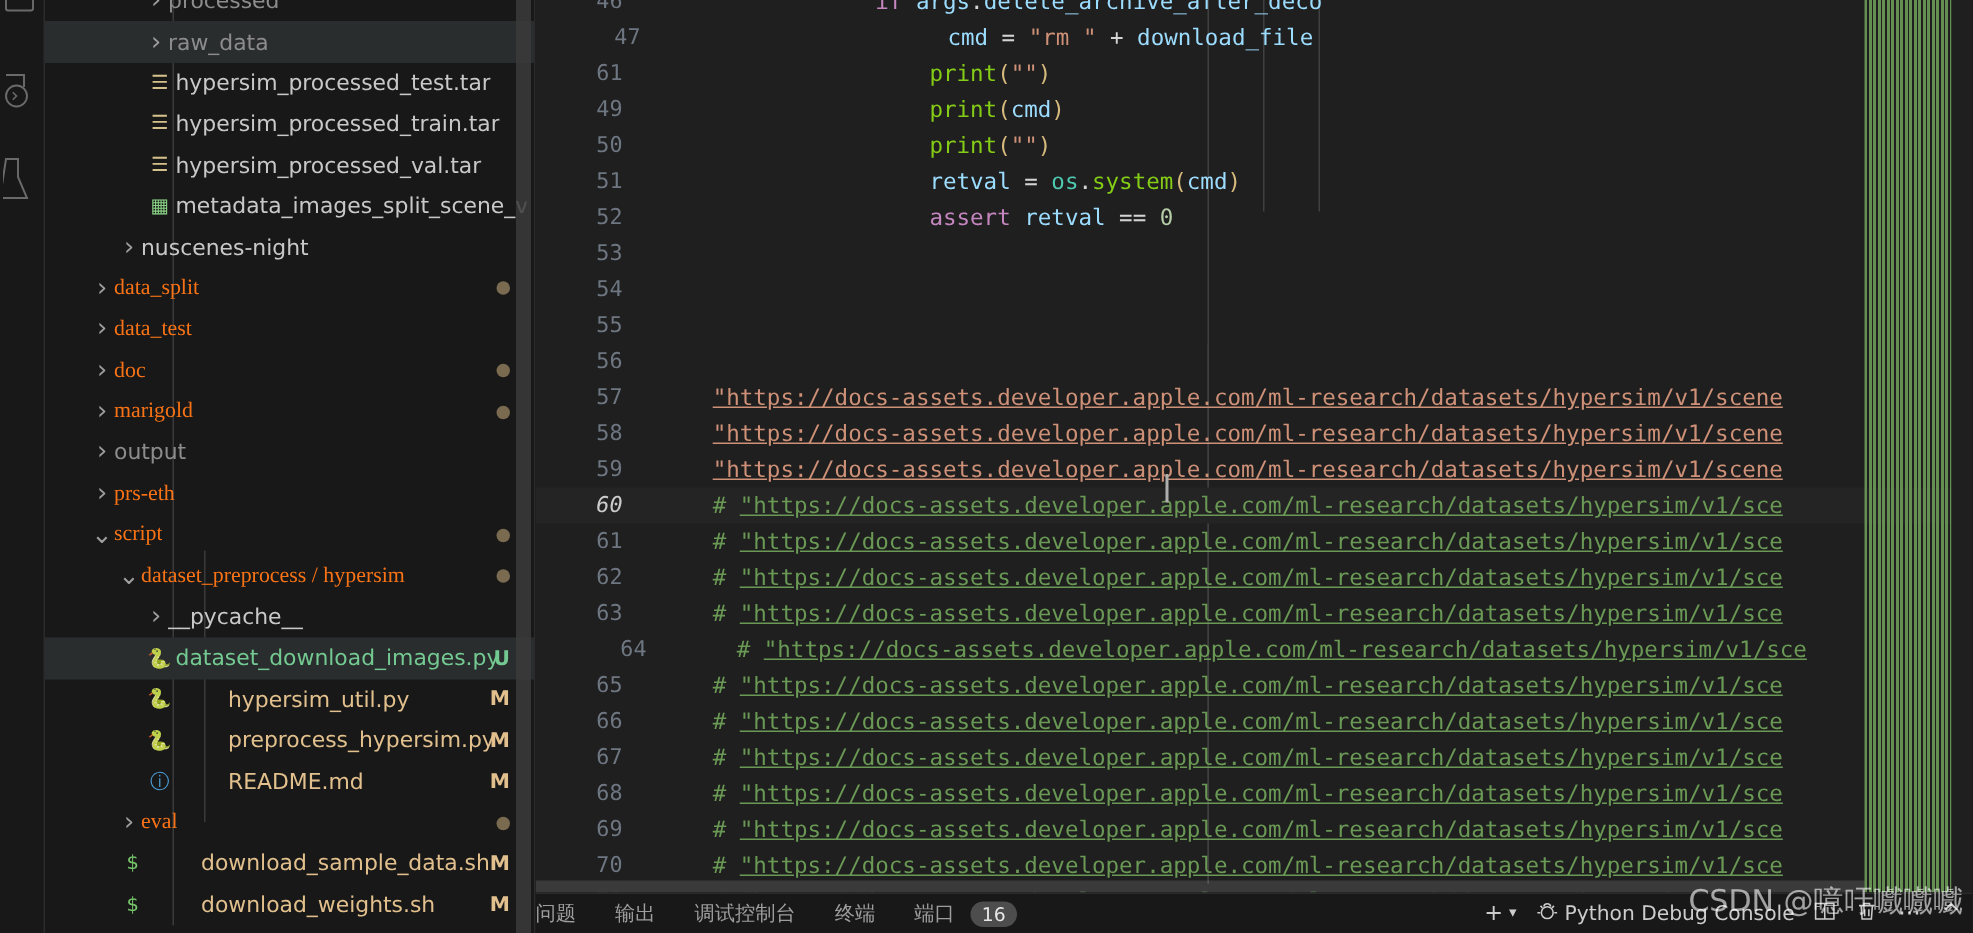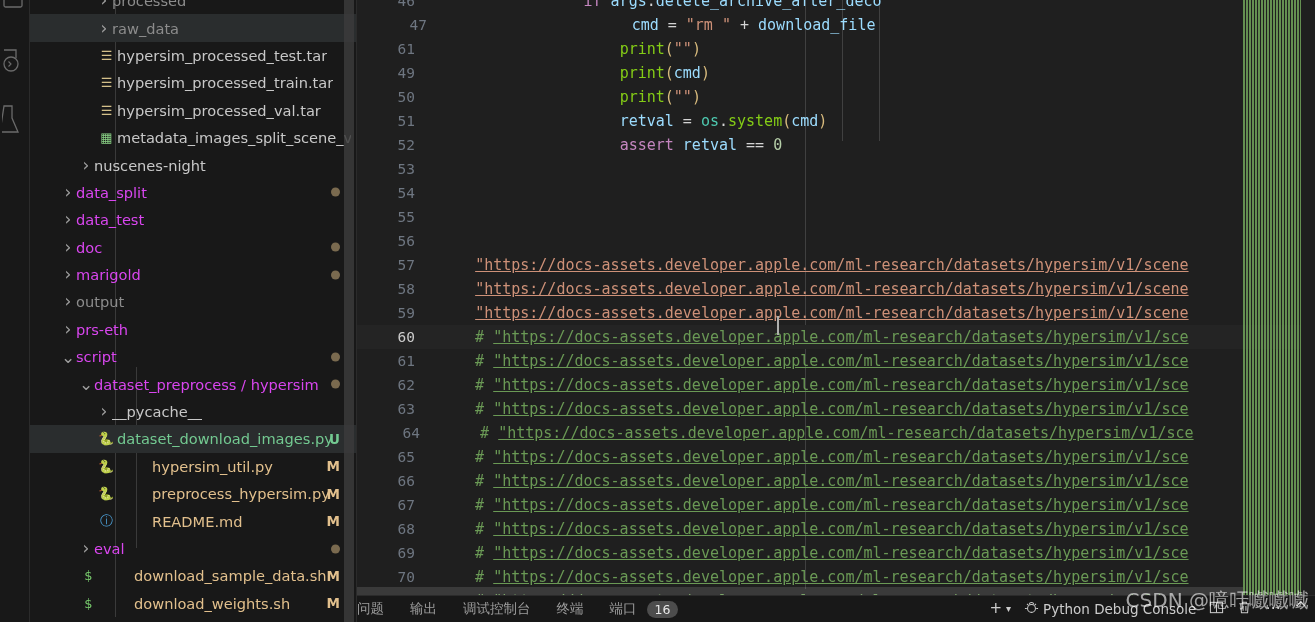--- a/index.html
+++ b/index.html
@@ -42,21 +42,21 @@
     font-size: 13.5px; font-weight: 600;
   }
   .dot {
     position: absolute; right: 17px; top: 50%; transform: translateY(-50%);
     width: 9px; height: 9px; border-radius: 50%; background: #7a6a4f;
   }
   
   .guide { position: absolute; top: 0; bottom: 0; width: 1px; background: #3a3a3a; }
 
   
-  .c-folder   { color: #d946ef; }
+  .c-folder   { color: #f97316; font-family: Liberation Serif, serif; }
   .c-folderdim{ color: #8c8c8c; }
   .c-plain    { color: #c8c8c8; }
   .c-mod      { color: #e2c08d; padding-left: 35px; }
   .c-untr     { color: #73c991; }
   .c-badge-m  { color: #e2c08d; }
   .c-badge-u  { color: #73c991; }
   .i-tar  { color: #d4c08a; }
   .i-csv  { color: #89d185; }
   .i-py   { color: #4b8bbe; }
   .i-md   { color: #4b9cd3; }
@@ -78,21 +78,21 @@
     position: relative; height: 24px; line-height: 24px;
     font-family: "DejaVu Sans Mono", "Liberation Mono", monospace;
     font-size: 15px; white-space: pre;
   }
   .cline.active { background: #242424; }
   .ln {
     position: absolute; left: 0; width: 58px; text-align: right;
     color: #6e7681; font-size: 14.5px;
     font-family: "DejaVu Sans Mono", "Liberation Mono", monospace;
   }
-  .cline.active .ln { color: #cccccc; }
+  .cline.active .ln { color: #cccccc; font-style: italic; }
   .ctext { position: absolute; left: 82px; top: 0; }
   .vguide { position: absolute; width: 1px; background: #404040; }
 
   
   .t-kw   { color: #c586c0; }
   .t-fn   { color: #84cc16; }
   .t-var  { color: #9cdcfe; }
   .t-str  { color: #ce9178; }
   .t-num  { color: #b5cea8; }
   .t-op   { color: #d4d4d4; }
@@ -310,21 +310,21 @@
         <div class="cline" style="top: 192px; position: absolute; left: 0px; right: 0px;"><span class="ln">54</span><span class="ctext"></span></div>
         <div class="cline" style="top: 216px; position: absolute; left: 0px; right: 0px;"><span class="ln">55</span><span class="ctext"></span></div>
         <div class="cline" style="top: 240px; position: absolute; left: 0px; right: 0px;"><span class="ln">56</span></div>
         <div class="cline" style="top: 264px; position: absolute; left: 0px; right: 0px;"><span class="ln">57</span><span class="ctext"><span class="t-plain">    </span><span class="t-str link-o">"https://docs-assets.developer.apple.com/ml-research/datasets/hypersim/v1/scene</span></span></div>
         <div class="cline" style="top: 288px; position: absolute; left: 0px; right: 0px;"><span class="ln">58</span><span class="ctext"><span class="t-plain">    </span><span class="t-str link-o">"https://docs-assets.developer.apple.com/ml-research/datasets/hypersim/v1/scene</span></span></div>
         <div class="cline" style="top: 312px; position: absolute; left: 0px; right: 0px;"><span class="ln">59</span><span class="ctext"><span class="t-plain">    </span><span class="t-str link-o">"https://docs-assets.developer.apple.com/ml-research/datasets/hypersim/v1/scene</span></span></div>
         <div class="cline active" style="top: 336px; position: absolute; left: 0px; right: 0px;"><span class="ln">60</span><span class="ctext"><span class="t-cmt">    # </span><span class="t-cmt link-g">"https://docs-assets.developer.apple.com/ml-research/datasets/hypersim/v1/sce</span></span></div>
         <div class="cline" style="top: 360px; position: absolute; left: 0px; right: 0px;"><span class="ln">61</span><span class="ctext"><span class="t-cmt">    # </span><span class="t-cmt link-g">"https://docs-assets.developer.apple.com/ml-research/datasets/hypersim/v1/sce</span></span></div>
         <div class="cline" style="top: 384px; position: absolute; left: 0px; right: 0px;"><span class="ln">62</span><span class="ctext"><span class="t-cmt">    # </span><span class="t-cmt link-g">"https://docs-assets.developer.apple.com/ml-research/datasets/hypersim/v1/sce</span></span></div>
         <div class="cline" style="top: 408px; position: absolute; left: 0px; right: 0px;"><span class="ln">63</span><span class="ctext"><span class="t-cmt">    # </span><span class="t-cmt link-g">"https://docs-assets.developer.apple.com/ml-research/datasets/hypersim/v1/sce</span></span></div>
-        <div class="cline" style="top: 432px; position: absolute; left: 5px; right: 0px; padding-left: 24px;"><span class="ln">64</span><span class="ctext"><span class="t-cmt">    # </span><span class="t-cmt link-g">"https://docs-assets.developer.apple.com/ml-research/datasets/hypersim/v1/sce</span></span></div>
+        <div class="cline" style="top: 432px; position: absolute; left: 16px; right: 0px; padding-left: 24px;"><span class="ln">64</span><span class="ctext"><span class="t-cmt">    # </span><span class="t-cmt link-g">"https://docs-assets.developer.apple.com/ml-research/datasets/hypersim/v1/sce</span></span></div>
         <div class="cline" style="top: 456px; position: absolute; left: 0px; right: 0px;"><span class="ln">65</span><span class="ctext"><span class="t-cmt">    # </span><span class="t-cmt link-g">"https://docs-assets.developer.apple.com/ml-research/datasets/hypersim/v1/sce</span></span></div>
         <div class="cline" style="top: 480px; position: absolute; left: 0px; right: 0px;"><span class="ln">66</span><span class="ctext"><span class="t-cmt">    # </span><span class="t-cmt link-g">"https://docs-assets.developer.apple.com/ml-research/datasets/hypersim/v1/sce</span></span></div>
         <div class="cline" style="top: 504px; position: absolute; left: 0px; right: 0px;"><span class="ln">67</span><span class="ctext"><span class="t-cmt">    # </span><span class="t-cmt link-g">"https://docs-assets.developer.apple.com/ml-research/datasets/hypersim/v1/sce</span></span></div>
         <div class="cline" style="top: 528px; position: absolute; left: 0px; right: 0px;"><span class="ln">68</span><span class="ctext"><span class="t-cmt">    # </span><span class="t-cmt link-g">"https://docs-assets.developer.apple.com/ml-research/datasets/hypersim/v1/sce</span></span></div>
         <div class="cline" style="top: 552px; position: absolute; left: 0px; right: 0px;"><span class="ln">69</span><span class="ctext"><span class="t-cmt">    # </span><span class="t-cmt link-g">"https://docs-assets.developer.apple.com/ml-research/datasets/hypersim/v1/sce</span></span></div>
         <div class="cline" style="top: 576px; position: absolute; left: 0px; right: 0px;"><span class="ln">70</span><span class="ctext"><span class="t-cmt">    # </span><span class="t-cmt link-g">"https://docs-assets.developer.apple.com/ml-research/datasets/hypersim/v1/sce</span></span></div>
         <div class="cline" style="top: 600px; position: absolute; left: 0px; right: 0px;"><span class="ln">71</span><span class="ctext"><span class="t-cmt">    # </span><span class="t-cmt link-g">"https://docs-assets.developer.apple.com/ml-research/datasets/hypersim/v1/sce</span></span></div>
         <div id="cursor" style="left: 420px; top: 327px;"></div>
       </div>
 

